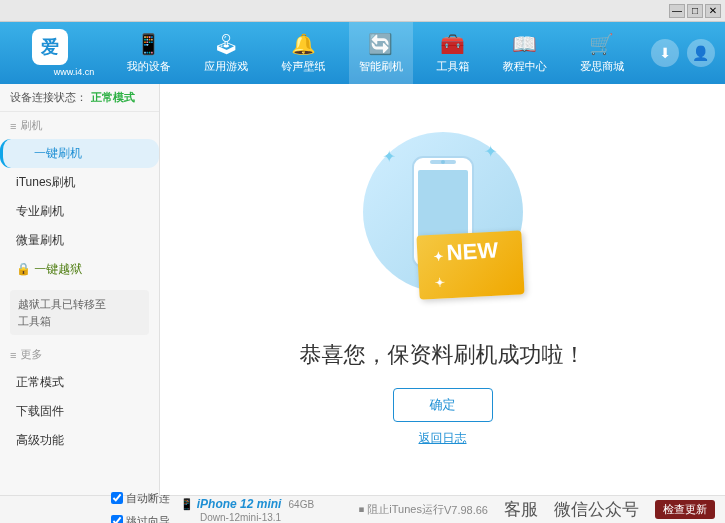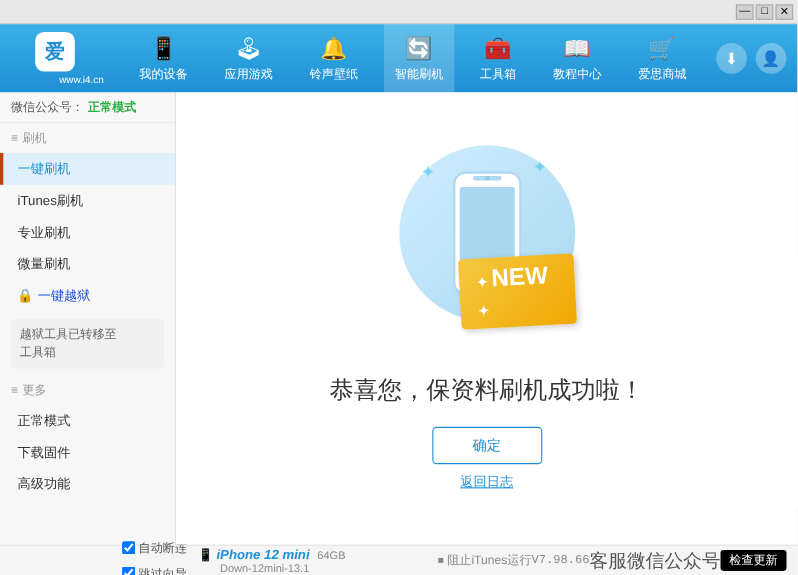--- a/index.html
+++ b/index.html
@@ -116,24 +116,25 @@
     }
     .sidebar-item {
       padding: 6px 16px;
       cursor: pointer;
       color: #333;
       font-size: 12px;
     }
     .sidebar-item.active {
       color: #1e8fd4;
       background: #e0f0fa;
-      border-left: 3px solid #c2410c;
-      padding-left: 13px;
-    }
-    .sidebar-item.disabled { color: #1d4ed8; cursor: default; }
+      border-left: 3px solid #0ea5e9;
+      padding-left: 31px;
+      border-radius: 11px;
+    }
+    .sidebar-item.disabled { color: #4d7c0f; cursor: default; }
     .sidebar-notice {
       margin: 6px 10px;
       padding: 6px 8px;
       background: #f0f0f0;
       border-radius: 4px;
       font-size: 11px;
       color: #666;
       line-height: 1.5;
     }
 
@@ -236,28 +237,27 @@
     .checkbox-label {
       display: flex; align-items: center; gap: 3px; cursor: pointer;
     }
     .checkbox-input { width: 12px; height: 12px; cursor: pointer; }
     .device-info {
       flex: 1;
       padding-left: 10px;
     }
     .device-name { color: #1e8fd4; font-weight: bold; font-size: 12px; font-style: italic; }
     .bottom-right {
-      display: flex; align-items: center; gap: 0;
+      display: flex; align-items: center; gap: 16px;
       margin-left: auto;
-      font-family: Liberation Mono, monospace;
     }
     .bottom-status { color: #888; font-size: 11px; }
     .bottom-link { color: #555; cursor: pointer; font-size: 17px; }
     .bottom-action {
-      background: #000000;
+      background: #7f1d1d;
       color: #fff;
       padding: 2px 8px;
       border-radius: 3px;
       cursor: pointer;
       font-size: 11px;
     }
     .stop-btn {
       color: #888; font-size: 11px; cursor: pointer;
     }
   </style>
@@ -308,21 +308,21 @@
   <div class="header-right">
     <div class="header-btn">⬇</div>
     <div class="header-btn">👤</div>
   </div>
 </div>
 
 <div class="main-area">
 
   <div class="sidebar">
     <div class="status-bar-top">
-      <span>微信公众号：</span>
+      <span>设备连接状态：</span>
       <span class="status-green">正常模式</span>
     </div>
     <div class="sidebar-section-header">
       <span>≡</span>
       <span>刷机</span>
     </div>
     <div class="sidebar-item active">
       <span>一键刷机</span>
     </div>
     <div class="sidebar-item">

